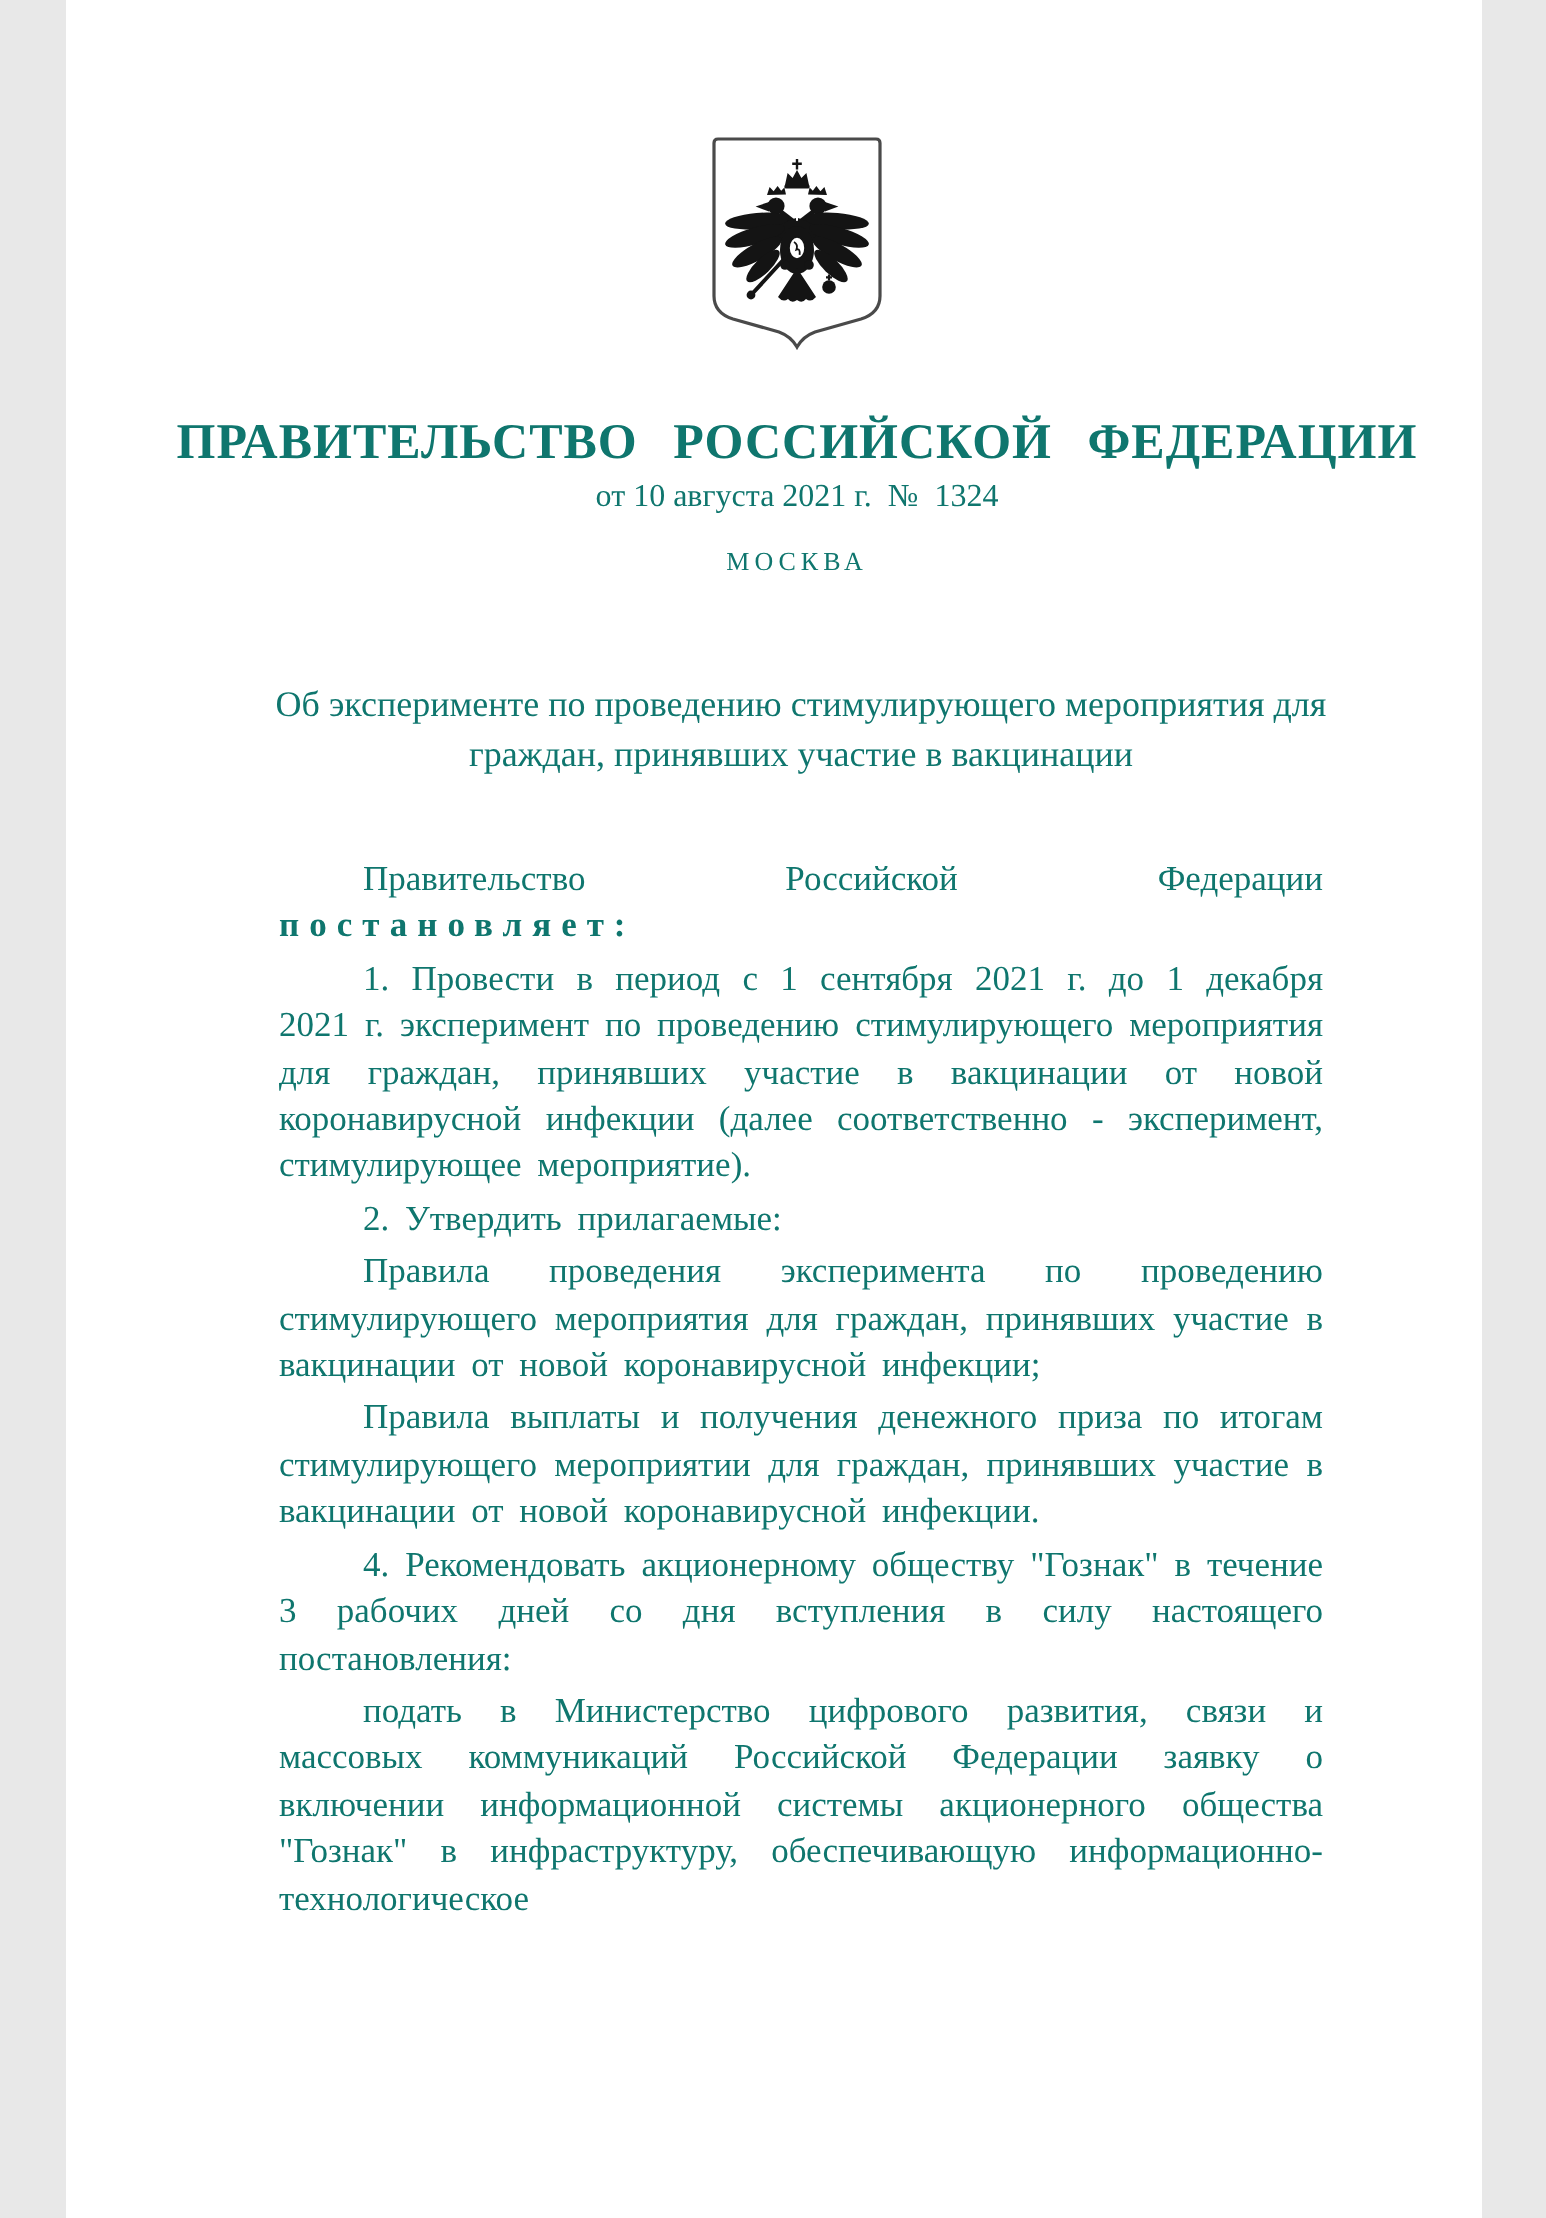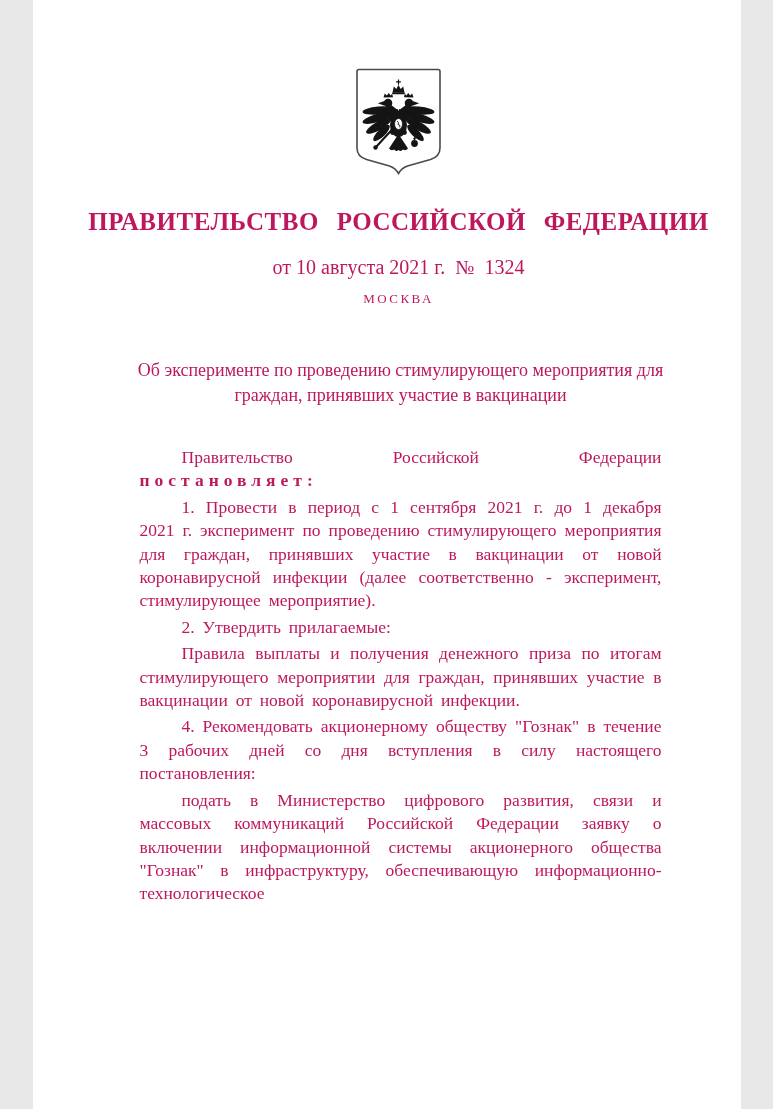--- a/index.html
+++ b/index.html
@@ -3,21 +3,21 @@
 <meta charset="utf-8">
 <style>
   html, body { margin: 0; padding: 0; background: #e8e8e8; }
   .page {
     position: relative;
     width: 684px;
     height: 1109px;
     margin: 0 auto;
     background: #ffffff;
     font-family: "Liberation Serif", "DejaVu Serif", serif;
-    color: #be185d;
+    color: #0f766e;
     overflow: hidden;
     padding-left: 24px;
   }
   .emblem-wrap {
     width: 93px;
     height: 111px;
     margin: 68px auto 0;
   }
   .emblem-wrap svg { display: block; width: 93px; height: 111px; }
   .hdr { text-align: center; }
@@ -29,22 +29,21 @@
     word-spacing: 11px;
     letter-spacing: 0.5px;
   }
   .doctype {
     margin-top: 20px;
     font-size: 21px;
     line-height: 26px;
     letter-spacing: 5px;
   }
   .dateline {
-    margin-top: 18px;
-    font-size: 20px;
+    font-size: 16px;
     line-height: 24px;
     white-space: pre;
   }
   .city {
     margin-top: 12px;
     font-size: 13px;
     line-height: 15px;
     letter-spacing: 2.5px;
     font-family: Liberation Serif, serif;
   }
@@ -133,18 +132,19 @@
 
   <div class="title">
     <div>Об эксперименте по проведению стимулирующего мероприятия для</div>
     <div>граждан, принявших участие в вакцинации</div>
   </div>
 
   <div class="doc-body">
     <p class="par"><span>Правительство Российской Федерации </span><span class="decree-verb">постановляет:</span></p>
     <p class="par">1. Провести в период с 1 сентября 2021 г. до 1 декабря 2021 г. эксперимент по проведению стимулирующего мероприятия для граждан, принявших участие в вакцинации от новой коронавирусной инфекции (далее соответственно - эксперимент, стимулирующее мероприятие).</p>
     <p class="par">2. Утвердить прилагаемые:</p>
+    <p class="par">Правила проведения эксперимента по проведению стимулирующего мероприятия для граждан, принявших участие в вакцинации от новой коронавирусной инфекции;</p>
     <p class="par">Правила выплаты и получения денежного приза по итогам стимулирующего мероприятии для граждан, принявших участие в вакцинации от новой коронавирусной инфекции.</p>
     <p class="par">4. Рекомендовать акционерному обществу "Гознак" в течение 3 рабочих дней со дня вступления в силу настоящего постановления:</p>
     <p class="par cut">подать в Министерство цифрового развития, связи и массовых коммуникаций Российской Федерации заявку о включении информационной системы акционерного общества "Гознак" в инфраструктуру, обеспечивающую информационно-технологическое</p>
   </div>
 
 </div>
 
 </body></html>

